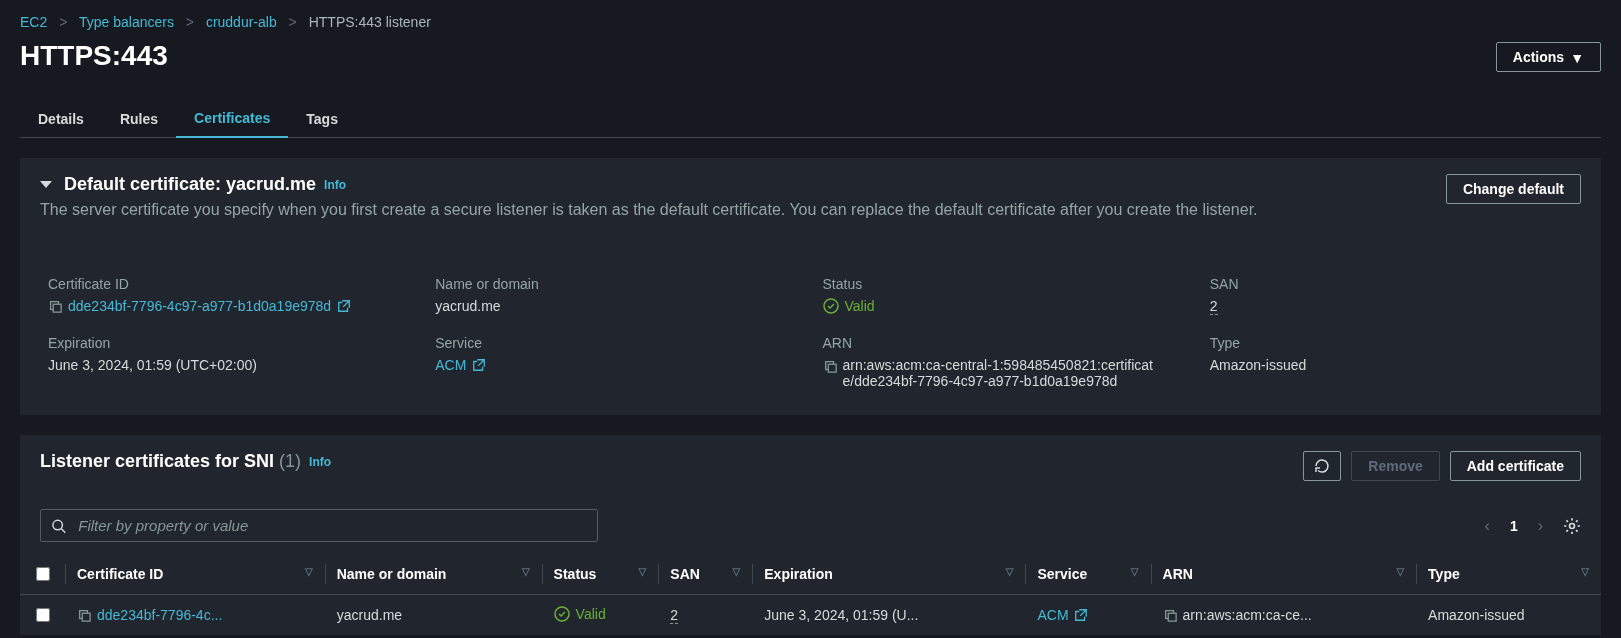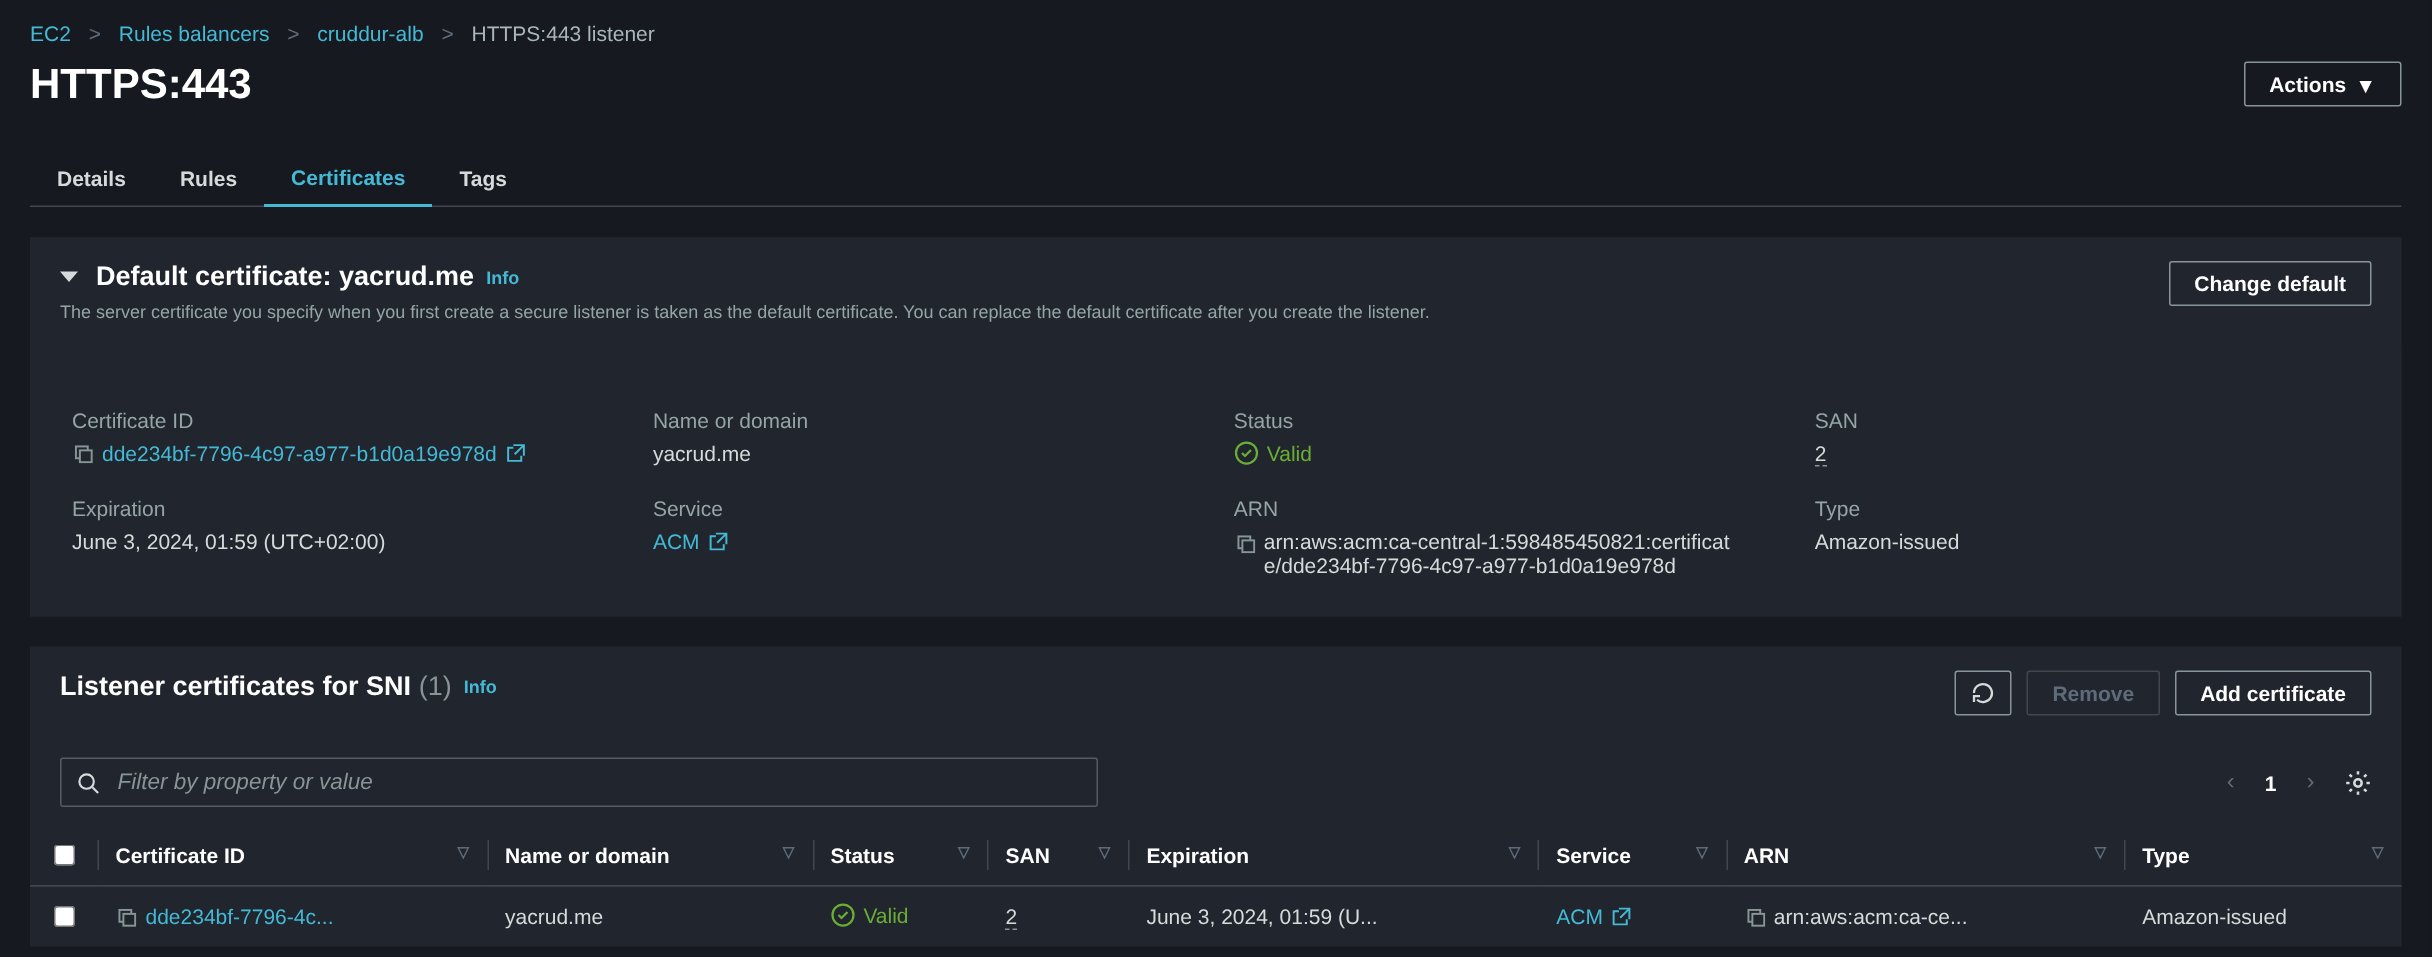--- a/index.html
+++ b/index.html
@@ -24,21 +24,21 @@
     font-size:14px;
   }
   a{color:var(--link);text-decoration:none;}
 
   
   .breadcrumb{padding:14px 0 0 0;font-size:14px;}
   .breadcrumb span.sep{color:#5f6b7a;padding:0 8px;}
   .breadcrumb .cur{color:#aab7b8;}
 
   
-  .title-row{display:flex;justify-content:space-between;align-items:center;margin:10px 0 0 0;}
+  .title-row{display:flex;justify-content:space-between;align-items:flex-end;margin:10px 0 0 0;}
   h1{font-size:28px;font-weight:700;color:var(--text-bright);margin:0;}
   .btn{
     background:transparent;color:var(--text-bright);
     border:1px solid #879596;border-radius:2px;
     padding:6px 16px;font-size:14px;font-weight:700;cursor:pointer;
     display:inline-flex;align-items:center;gap:6px;
   }
   .btn:disabled{color:#5f6b7a;border-color:#414750;cursor:default;}
   .btn .caret{display:inline-block;transform:translateY(1px);}
 
@@ -48,21 +48,21 @@
   .tab.active{color:var(--link);border-bottom:2px solid var(--link);margin-bottom:-1px;}
 
   
   .panel{background:var(--panel);margin-top:20px;border-radius:0;}
   .panel-inner{padding:16px 20px;}
   .panel-head{display:flex;justify-content:space-between;align-items:flex-start;}
   .panel-title-row{display:flex;align-items:center;gap:8px;}
   .panel-title{font-size:18px;font-weight:700;color:var(--text-bright);}
   .count{color:#879596;font-weight:400;}
   .info{color:var(--link);font-size:12px;font-weight:700;}
-  .panel-desc{font-size:12px;color:#95a5a6;margin-top:6px;}
+  .panel-desc{font-size:16px;color:#95a5a6;margin-top:6px;}
 
   .caret-down{display:inline-block;width:0;height:0;border-left:6px solid transparent;border-right:6px solid transparent;border-top:7px solid #d5dbdb;margin-right:4px;}
 
   
   .detail-grid{
     display:grid;grid-template-columns:1fr 1fr 1fr 1fr;
     gap:20px 24px;padding:24px 8px 10px 8px;
   }
   .dl{}
   .dt{font-size:14px;color:#95a5a6;margin-bottom:6px;}
@@ -79,21 +79,21 @@
 
   
   .btn-group{display:flex;gap:10px;align-items:center;}
   .btn-icon{padding:6px 10px;}
 
   
   .filter-row{display:flex;justify-content:space-between;align-items:center;padding:12px 20px 0 20px;}
   .search{
     display:flex;align-items:center;gap:10px;
     border:1px solid #545b64;border-radius:2px;
-    padding:6px 10px;width:692px;background:var(--panel);
+    padding:6px 10px;width:558px;background:var(--panel);
   }
   .search input{
     background:transparent;border:none;outline:none;color:var(--text);
     font-size:15px;font-style:italic;width:100%;
   }
   .search input::placeholder{color:#879596;font-style:italic;}
   .search-icon{width:16px;height:16px;stroke:#d5dbdb;fill:none;}
 
   .pager{display:flex;align-items:center;gap:14px;color:#879596;}
   .pager .num{color:var(--text-bright);font-weight:700;}
@@ -113,21 +113,21 @@
   input[type=checkbox]{width:14px;height:14px;accent-color:#0073bb;}
 
   .refresh-icon{width:16px;height:16px;stroke:#d5dbdb;fill:none;}
 </style>
 </head>
 <body>
 
 <div class="breadcrumb">
   <a href="#">EC2</a>
   <span class="sep">&gt;</span>
-  <a href="#">Rules balancers</a>
+  <a href="#">Type balancers</a>
   <span class="sep">&gt;</span>
   <a href="#">cruddur-alb</a>
   <span class="sep">&gt;</span>
   <span class="cur">HTTPS:443 listener</span>
 </div>
 
 <div class="title-row">
   <h1>HTTPS:443</h1>
   <button class="btn">
     <span>Actions</span>

